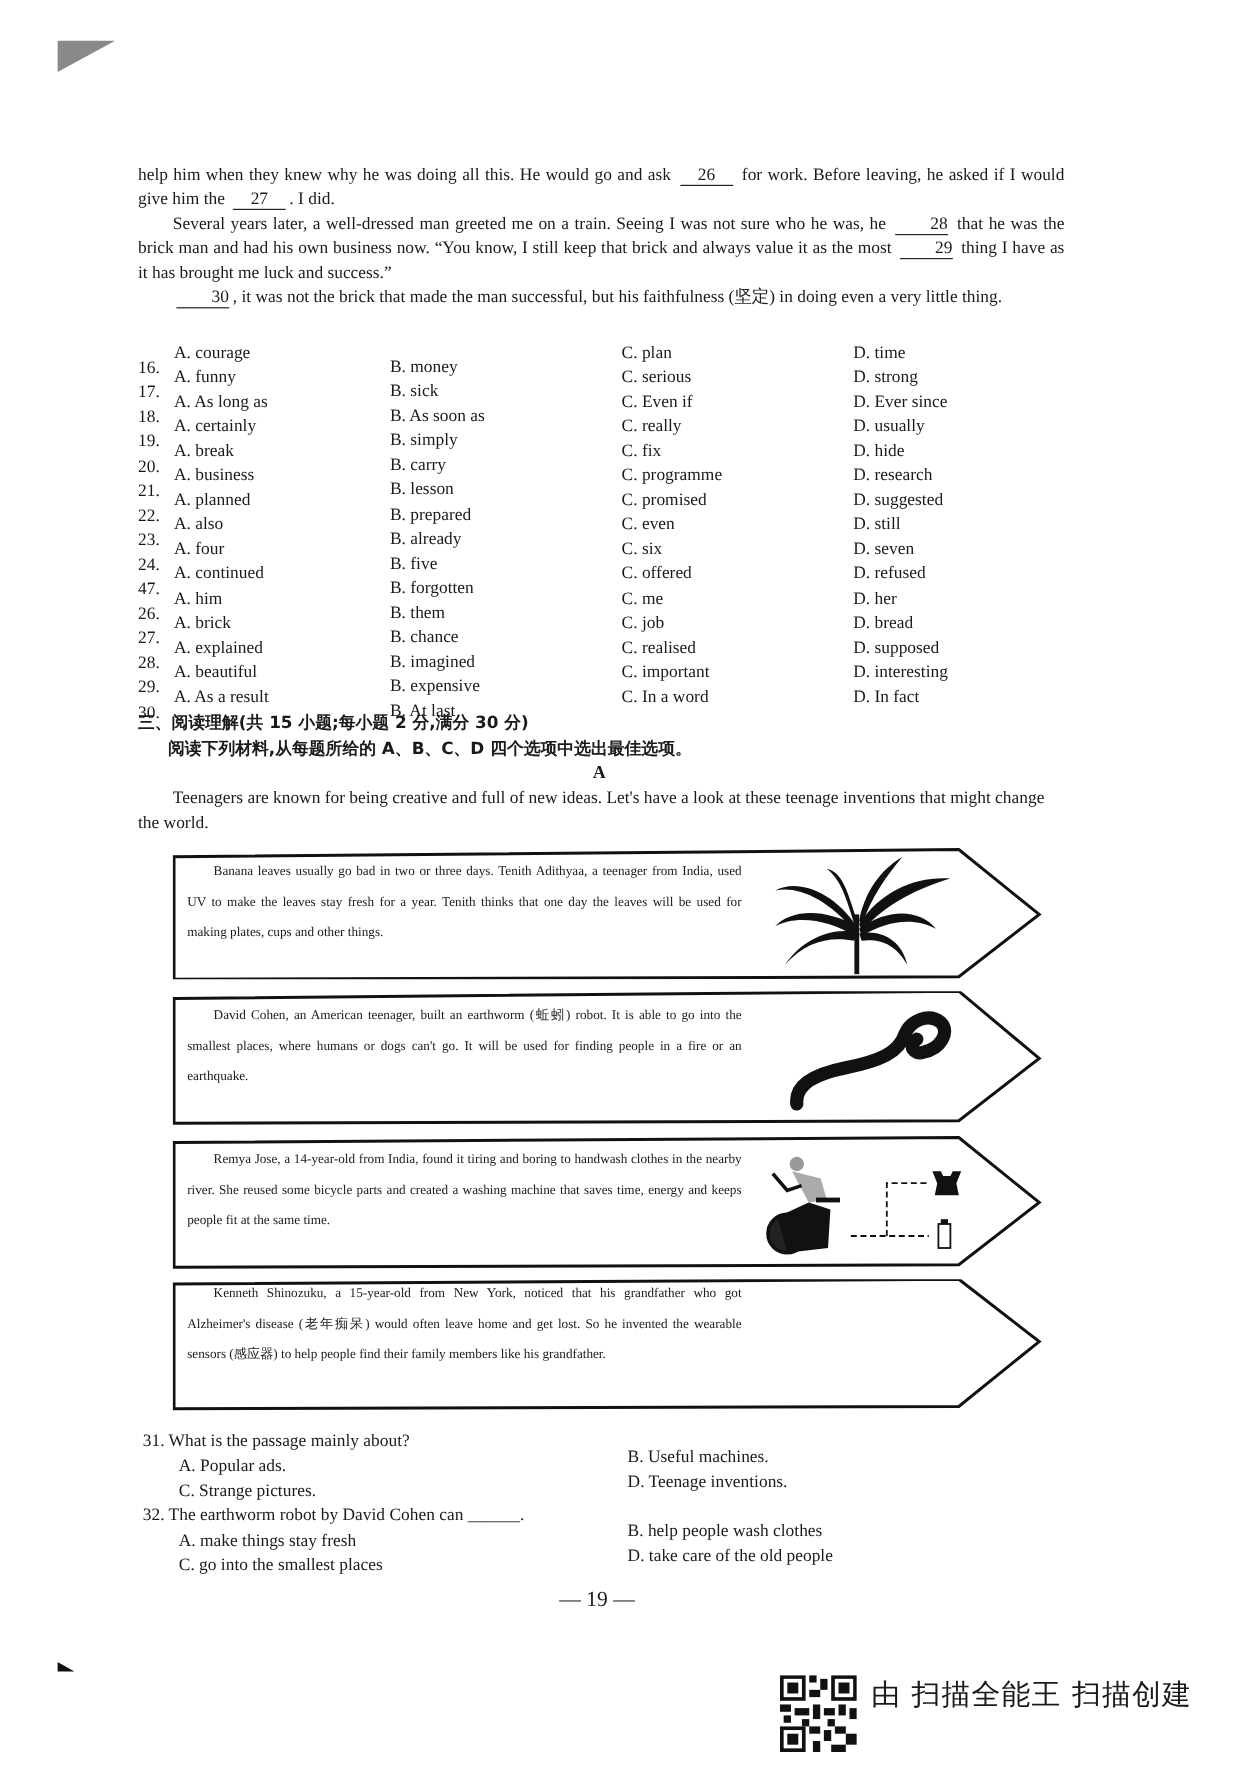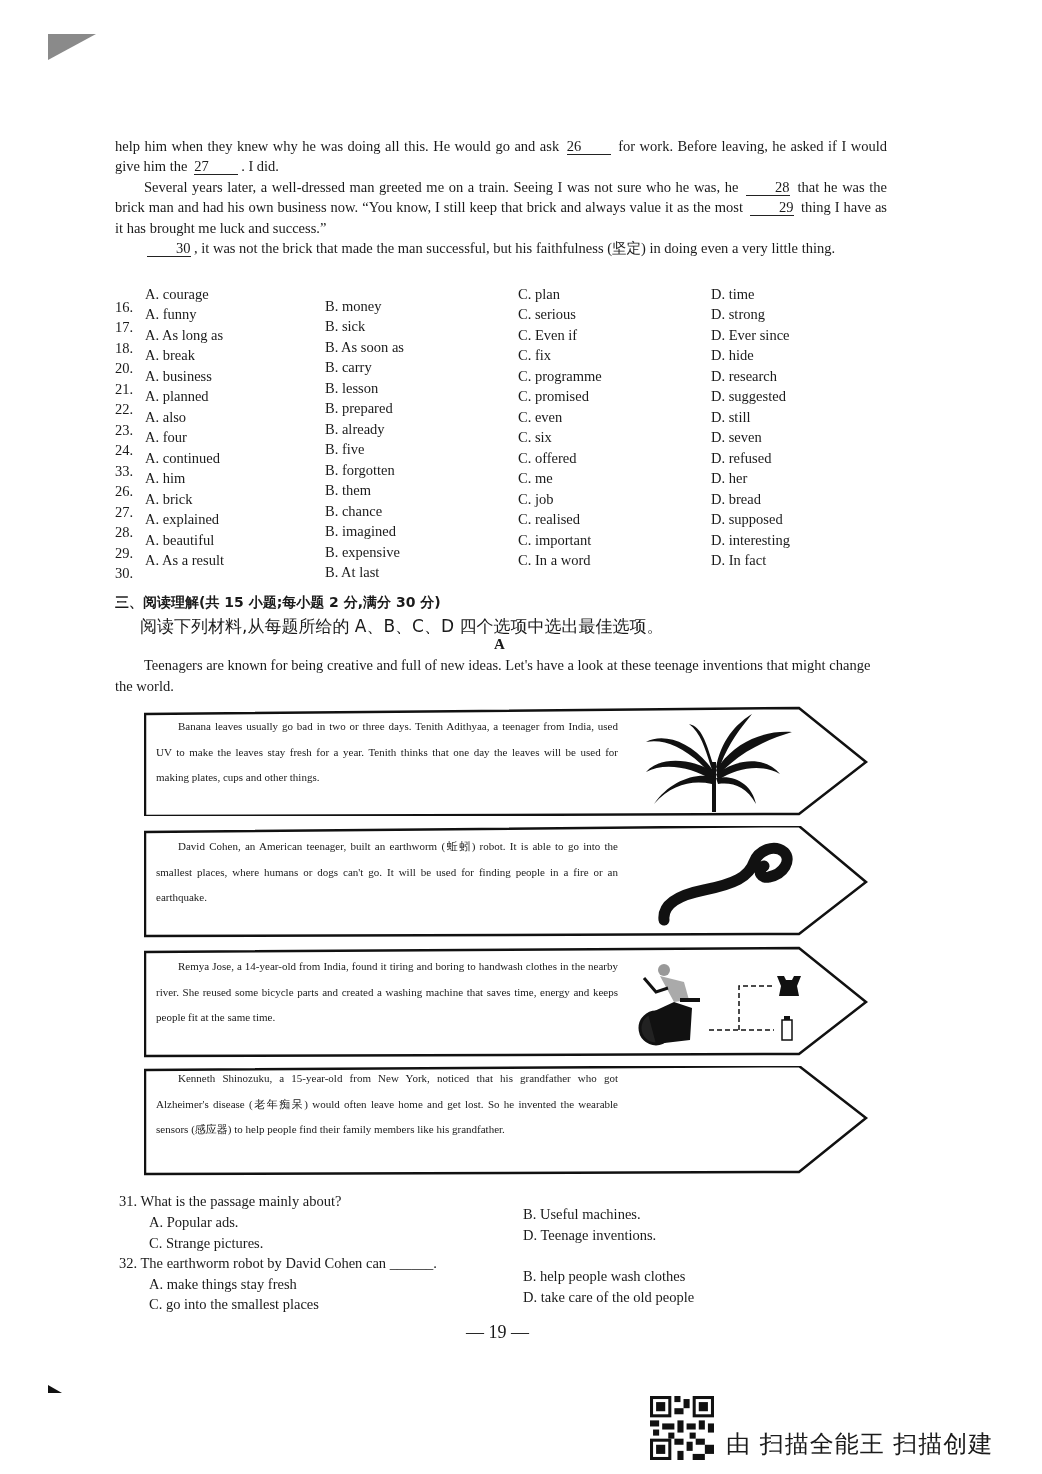--- a/index.html
+++ b/index.html
@@ -10,47 +10,47 @@
     }
     .corner-tl { position: absolute; left: 48px; top: 34px; width: 0; height: 0;
       border-top: 26px solid #8a8a8a; border-right: 48px solid transparent; }
     .corner-bl { position: absolute; left: 48px; top: 1385px; width: 0; height: 0;
       border-bottom: 8px solid #111; border-right: 14px solid transparent; }
     .passage { position: absolute; left: 115px; top: 136px; width: 772px;
       font-size: 14.5px; line-height: 20.4px; text-align: justify; }
     .passage p { margin: 0; }
     .indent { text-indent: 2em; }
     .blank { display: inline-block; border-bottom: 1px solid #222; min-width: 44px;
-      text-align: left; line-height: 16px; margin: 0 3px; }
+      text-align: center; line-height: 16px; margin: 0 3px; }
     .options { position: absolute; left: 115px; top: 284px; width: 800px;
       font-size: 14.5px; }
     .opt-row { display: flex; height: 20.5px; align-items: center; }
     .opt-row .num { width: 30px; margin-top: 26px; }
     .opt-row .c { width: 180px; }
     .opt-row .c.a { width: 180px; }
     .opt-row .c.b { width: 193px; margin-top: 24px; }
     .opt-row .c.cc { width: 193px; }
     .sec { position: absolute; left: 115px; top: 594px; font-size: 14px;
       font-family: "DejaVu Sans", sans-serif; font-weight: bold; }
-    .instr { position: absolute; left: 140px; top: 615px; font-size: 17px;
-      font-family: "DejaVu Sans", sans-serif; font-weight: normal; }
+    .instr { position: absolute; left: 140px; top: 615px; font-size: 14px;
+      font-family: "DejaVu Sans", sans-serif; font-weight: bold; }
     .part-a { position: absolute; left: 494px; top: 636px; font-size: 15px; font-weight: bold; }
     .intro { position: absolute; left: 115px; top: 655px; width: 774px; font-size: 14.5px;
       line-height: 21px; }
     .card { position: absolute; left: 144px; width: 726px; height: 108px; }
     .card svg.frame { position: absolute; left: 0; top: 0; }
     .card .text { position: absolute; left: 12px; top: 8px; width: 462px;
       font-size: 11px; line-height: 25.5px; text-align: justify;
       font-family: "Liberation Serif", serif; }
     .card .pic { position: absolute; left: 490px; top: 6px; width: 190px; height: 96px; }
     .sensors-label { position: absolute; font-family: "Liberation Sans", sans-serif;
       font-weight: bold; font-size: 12px; }
     .q { position: absolute; font-size: 14.5px; }
     .page-num { position: absolute; left: 466px; top: 1322px; font-size: 18px; }
-    .footer-brand { position: absolute; left: 650px; top: 1396px; display: flex; align-items: flex-end; }
+    .footer-brand { position: absolute; left: 650px; top: 1396px; display: flex; align-items: flex-start; }
     .footer-brand .txt { font-family: "DejaVu Sans", sans-serif; font-size: 24px; margin-left: 12px; letter-spacing: 1px; }
   </style>
 </head>
 <body>
 
 <div class="corner-tl"></div>
 <div class="corner-bl"></div>
 
 <div class="passage">
   <p>
@@ -87,20 +87,27 @@
       <span class="c d">D. strong</span>
     </div>
     <div class="opt-row">
       <span class="num">18.</span>
       <span class="c a">A. As long as</span>
       <span class="c b">B. As soon as</span>
       <span class="c cc">C. Even if</span>
       <span class="c d">D. Ever since</span>
     </div>
     <div class="opt-row">
+      <span class="num">19.</span>
+      <span class="c a">A. certainly</span>
+      <span class="c b">B. simply</span>
+      <span class="c cc">C. really</span>
+      <span class="c d">D. usually</span>
+    </div>
+    <div class="opt-row">
       <span class="num">20.</span>
       <span class="c a">A. break</span>
       <span class="c b">B. carry</span>
       <span class="c cc">C. fix</span>
       <span class="c d">D. hide</span>
     </div>
     <div class="opt-row">
       <span class="num">21.</span>
       <span class="c a">A. business</span>
       <span class="c b">B. lesson</span>
@@ -122,21 +129,21 @@
       <span class="c d">D. still</span>
     </div>
     <div class="opt-row">
       <span class="num">24.</span>
       <span class="c a">A. four</span>
       <span class="c b">B. five</span>
       <span class="c cc">C. six</span>
       <span class="c d">D. seven</span>
     </div>
     <div class="opt-row">
-      <span class="num">33.</span>
+      <span class="num">47.</span>
       <span class="c a">A. continued</span>
       <span class="c b">B. forgotten</span>
       <span class="c cc">C. offered</span>
       <span class="c d">D. refused</span>
     </div>
     <div class="opt-row">
       <span class="num">26.</span>
       <span class="c a">A. him</span>
       <span class="c b">B. them</span>
       <span class="c cc">C. me</span>

